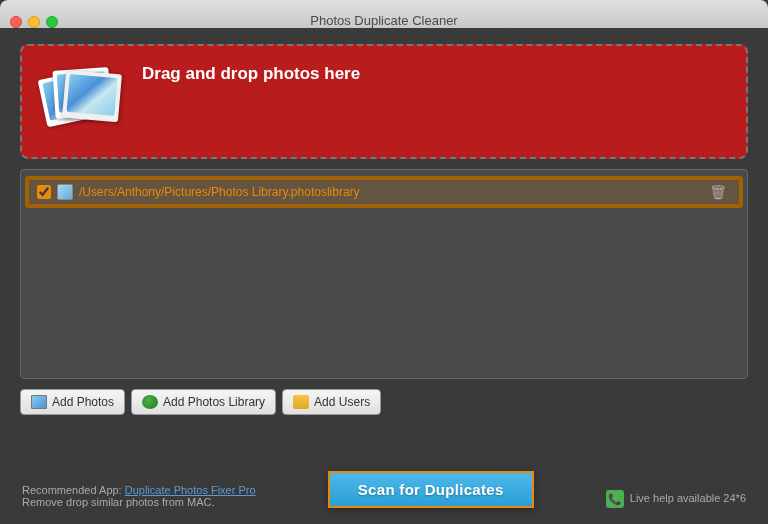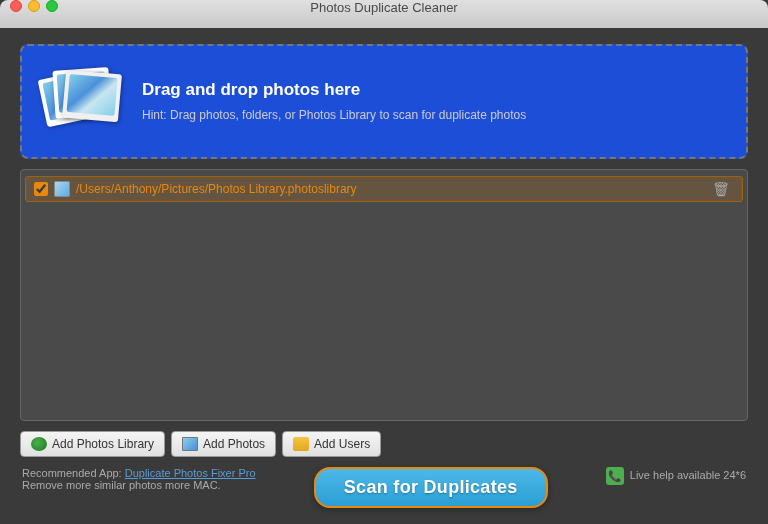--- a/index.html
+++ b/index.html
@@ -11,21 +11,21 @@
       font-family: -apple-system, BlinkMacSystemFont, 'Helvetica Neue', sans-serif;
       overflow: hidden;
       position: relative;
     }
 
     
     .title-bar {
       height: 28px;
       background: linear-gradient(to bottom, #e0e0e0, #c8c8c8);
       display: flex;
-      align-items: flex-start;
+      align-items: flex-end;
       justify-content: center;
       position: relative;
       border-radius: 8px 8px 0 0;
     }
 
     .title-bar-buttons {
       position: absolute;
       left: 10px;
       display: flex;
       gap: 6px;
@@ -52,26 +52,25 @@
     .main-content {
       padding: 16px 20px;
       height: calc(524px - 28px);
       display: flex;
       flex-direction: column;
       gap: 10px;
     }
 
     
     .drop-zone {
-      background: #1d4ed8;
+      background: #b91c1c;
       border: 2px dashed #777;
       border-radius: 8px;
       padding: 18px 20px;
       display: flex;
-      align-items: center;
       gap: 20px;
       min-height: 110px;
     }
 
     .drop-zone-icon {
       width: 80px;
       height: 75px;
       position: relative;
       flex-shrink: 0;
     }
@@ -137,21 +136,21 @@
       overflow-y: auto;
       padding: 4px 0;
     }
 
     .file-item {
       display: flex;
       align-items: center;
       padding: 4px 8px;
       gap: 6px;
       background: rgba(255, 140, 0, 0.15);
-      border: 1px solid #a16207;
+      border: 4px solid #a16207;
       margin: 2px 4px;
       border-radius: 3px;
     }
 
     .file-checkbox {
       width: 14px;
       height: 14px;
       accent-color: #e8890c;
       flex-shrink: 0;
     }
@@ -229,42 +228,43 @@
     .icon-folder {
       width: 16px;
       height: 14px;
       background: linear-gradient(to bottom, #f5c542, #e0a820);
       border-radius: 2px;
     }
 
     
     .footer {
       display: flex;
-      align-items: flex-start;
+      align-items: flex-end;
       justify-content: space-between;
       padding: 0 2px;
+      margin-top: 46px;
     }
 
     .footer-left {
       font-size: 11px;
       color: #aaa;
     }
 
     .footer-left a {
       color: #5b9bd5;
       text-decoration: underline;
       cursor: pointer;
     }
 
     .scan-btn {
       padding: 8px 28px;
       background: linear-gradient(to bottom, #4db8e8, #2a9fd6);
       border: 2px solid #e8890c;
-      border-radius: 16px;
-      font-size: 18px;
+      border-radius: 0;
+      font-size: 15px;
       font-weight: 600;
       color: white;
       cursor: pointer;
       letter-spacing: 0.3px;
       text-shadow: 0 1px 2px rgba(0,0,0,0.3);
       box-shadow: 0 2px 6px rgba(0,0,0,0.3);
     }
 
     .footer-right {
       font-size: 11px;
@@ -305,52 +305,51 @@
 <div class="main-content">
 
   <div class="drop-zone">
     <div class="drop-zone-icon">
       <div class="photo-card photo-card-1"></div>
       <div class="photo-card photo-card-2"></div>
       <div class="photo-card photo-card-3"></div>
     </div>
     <div class="drop-zone-text">
       <h2>Drag and drop photos here</h2>
-      <p>Hint: Drag photos, folders, or Photos Library to scan for duplicate photos</p>
     </div>
   </div>
 
   <div class="file-list-area">
     <div class="file-item">
       <input type="checkbox" checked="" class="file-checkbox" style="">
       <div class="file-type-icon"></div>
       <span class="file-path">/Users/Anthony/Pictures/Photos Library.photoslibrary</span>
       <span class="file-delete-btn">🗑</span>
     </div>
   </div>
 
   <div class="bottom-toolbar">
     <button class="toolbar-btn">
+      <span class="toolbar-icon icon-add-photos"></span>
+      <span>Add Photos</span>
+    </button>
+    <button class="toolbar-btn">
       <span class="toolbar-icon icon-photos-lib"></span>
       <span>Add Photos Library</span>
-    </button>
-    <button class="toolbar-btn">
-      <span class="toolbar-icon icon-add-photos"></span>
-      <span>Add Photos</span>
     </button>
     <button class="toolbar-btn">
       <span class="toolbar-icon icon-folder"></span>
       <span>Add Users</span>
     </button>
   </div>
 
   <div class="footer">
     <div class="footer-left">
       <span>Recommended App: </span><a>Duplicate Photos Fixer Pro</a><br>
-      <span>Remove more similar photos more MAC.</span>
+      <span>Remove drop similar photos from MAC.</span>
     </div>
 
     <button class="scan-btn">Scan for Duplicates</button>
 
     <div class="footer-right">
       <div class="phone-icon">📞</div>
       <div class="footer-right-text">
         <div>Live help available 24*6</div>
       </div>
     </div>

